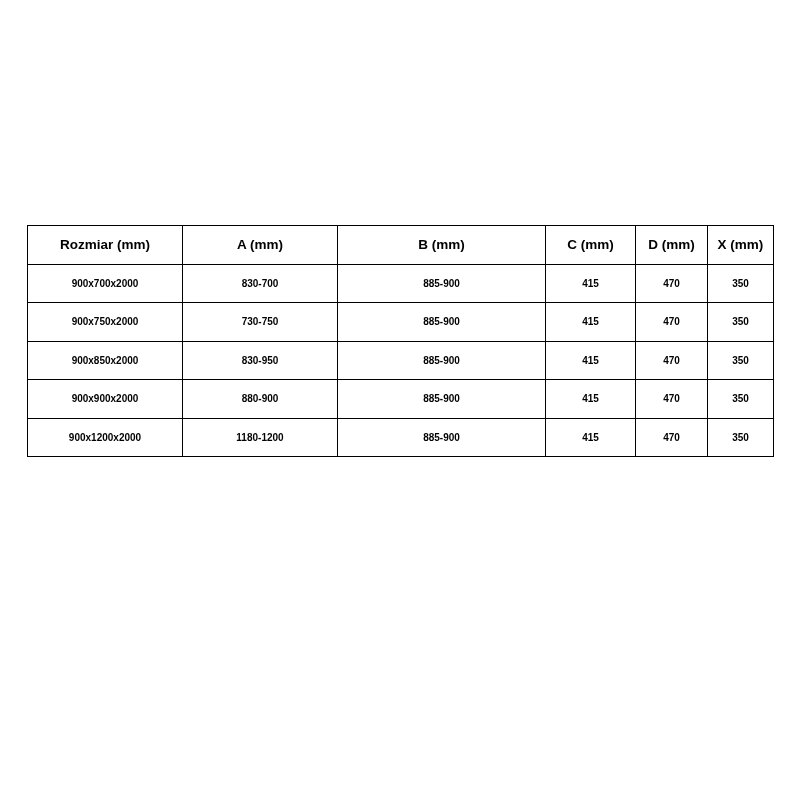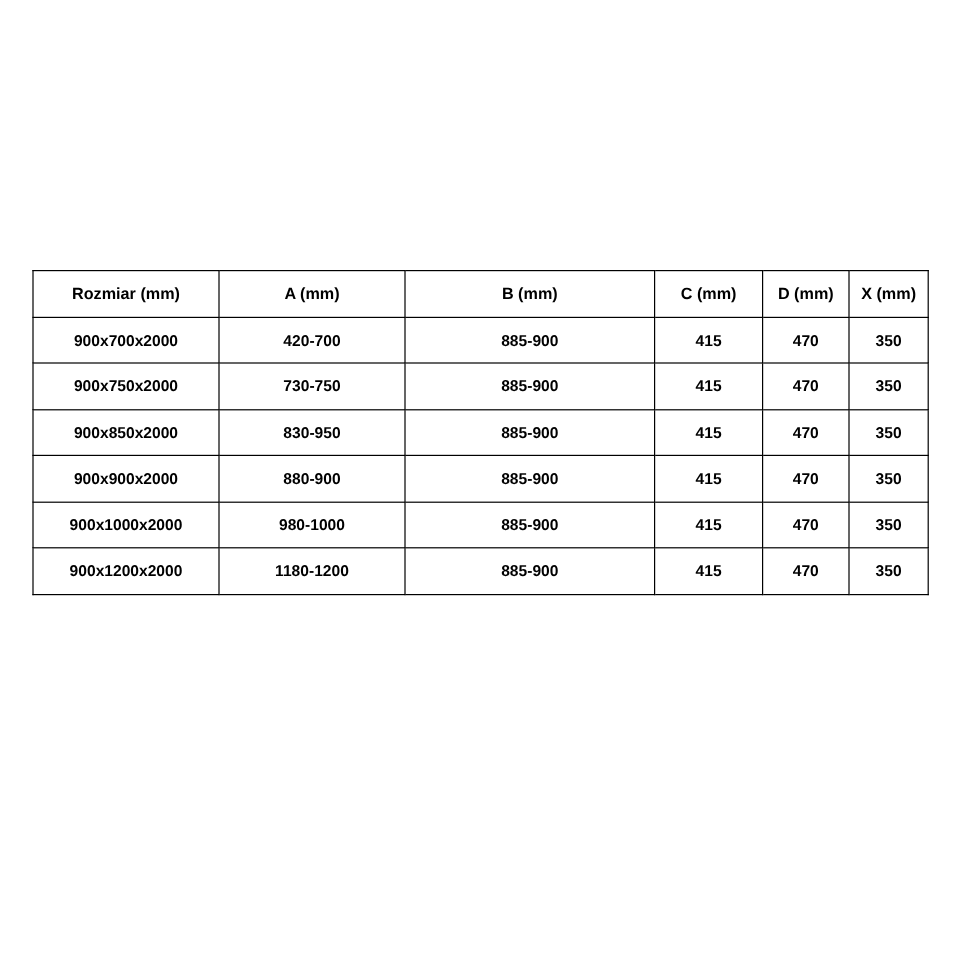--- a/index.html
+++ b/index.html
@@ -29,21 +29,21 @@
     border-collapse: collapse;
     width: 746px;
     table-layout: fixed;
   }
   table.size-table th,
   table.size-table td {
     border: 1px solid #000000;
     text-align: center;
     vertical-align: middle;
     height: 37.5px;
-    font-size: 13px;
+    font-size: 10px;
     font-weight: bold;
     padding: 0 2px;
     background: #ffffff;
     white-space: nowrap;
   }
   table.size-table th {
     font-size: 13.5px;
   }
   
   col.c0 { width: 155px; }
@@ -73,21 +73,21 @@
           <th>A (mm)</th>
           <th>B (mm)</th>
           <th>C (mm)</th>
           <th>D (mm)</th>
           <th>X (mm)</th>
         </tr>
       </thead>
       <tbody>
         <tr>
           <td>900x700x2000</td>
-          <td>420-700</td>
+          <td>830-700</td>
           <td>885-900</td>
           <td>415</td>
           <td>470</td>
           <td>350</td>
         </tr>
         <tr>
           <td>900x750x2000</td>
           <td>730-750</td>
           <td>885-900</td>
           <td>415</td>
@@ -104,28 +104,20 @@
         </tr>
         <tr>
           <td>900x900x2000</td>
           <td>880-900</td>
           <td>885-900</td>
           <td>415</td>
           <td>470</td>
           <td>350</td>
         </tr>
         <tr>
-          <td>900x1000x2000</td>
-          <td>980-1000</td>
-          <td>885-900</td>
-          <td>415</td>
-          <td>470</td>
-          <td>350</td>
-        </tr>
-        <tr>
           <td>900x1200x2000</td>
           <td>1180-1200</td>
           <td>885-900</td>
           <td>415</td>
           <td>470</td>
           <td>350</td>
         </tr>
       </tbody>
     </table>
   </div>

